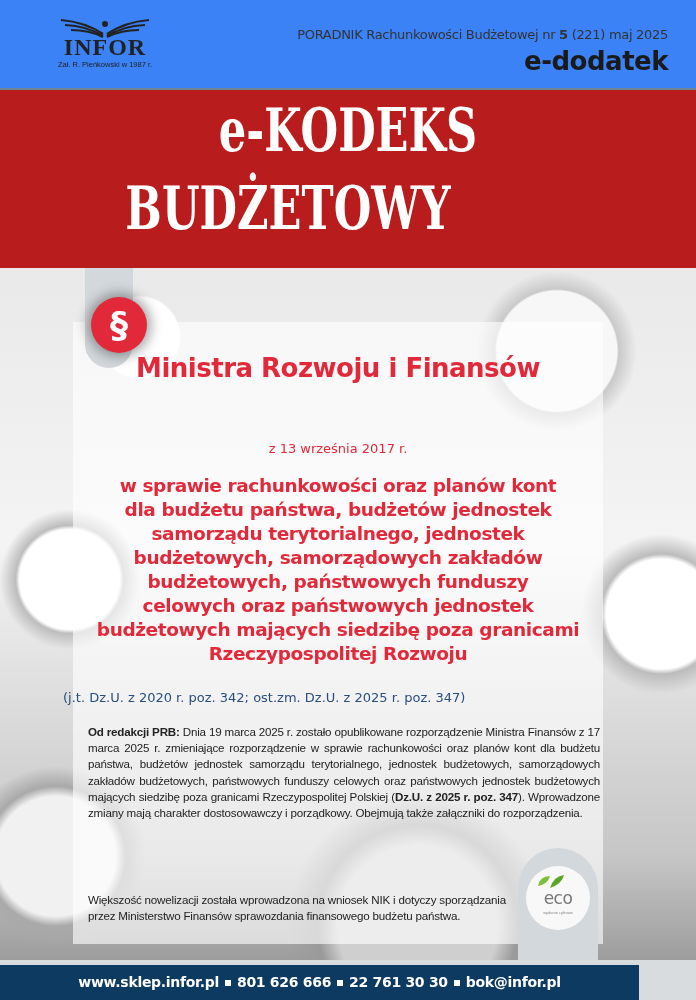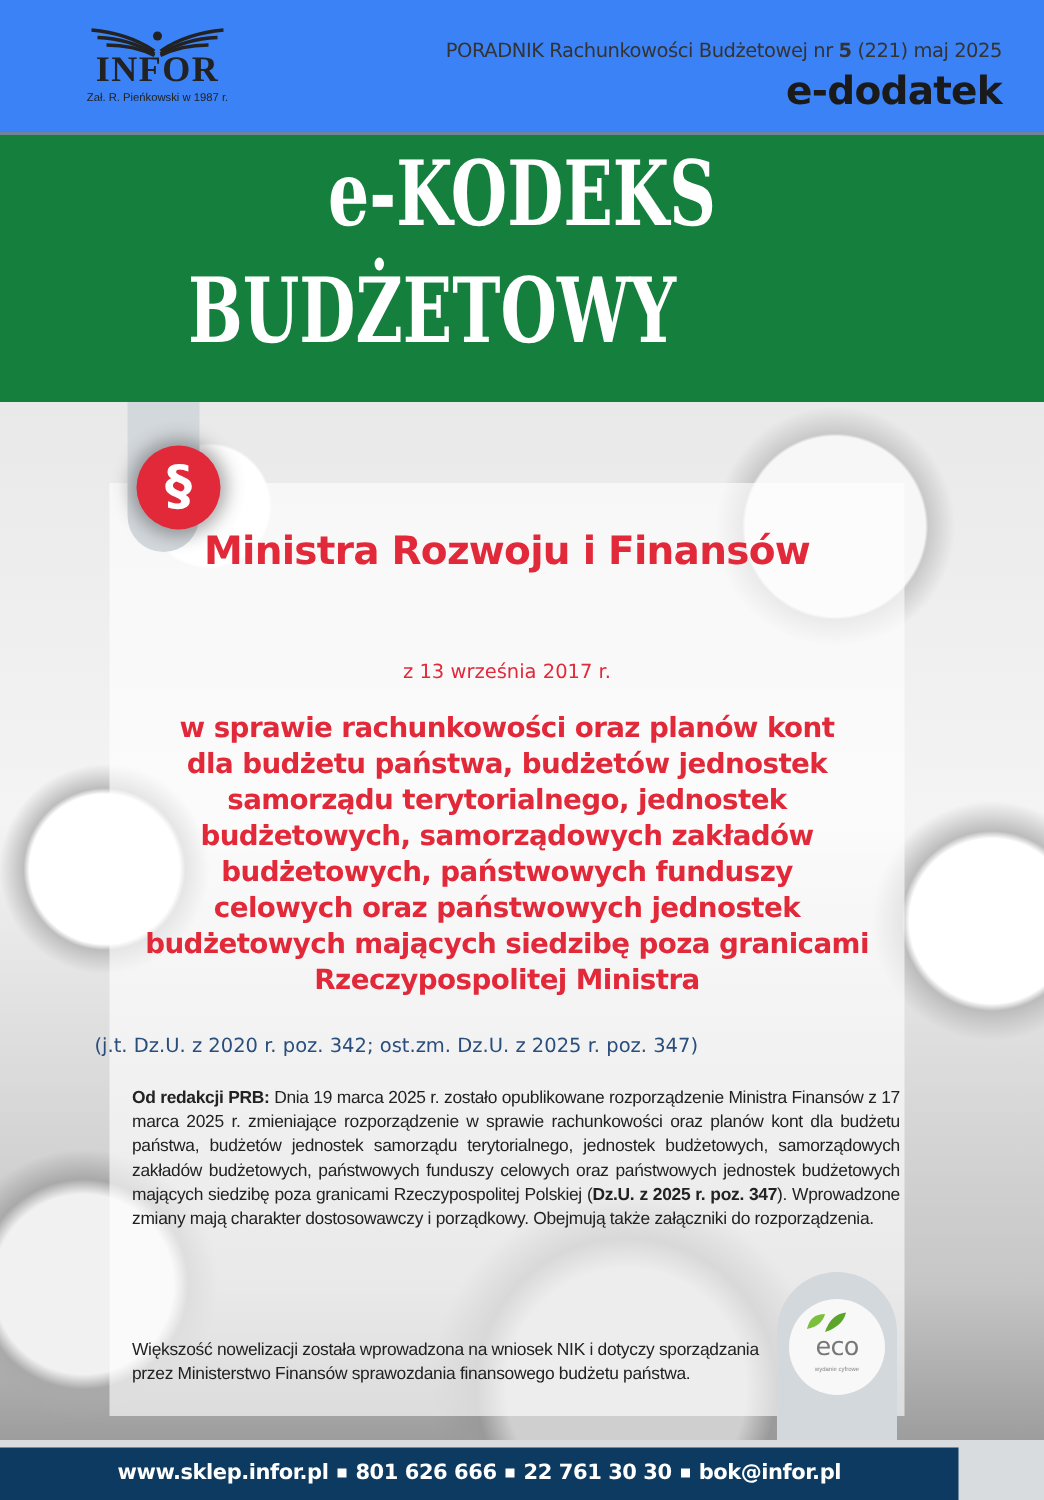--- a/index.html
+++ b/index.html
@@ -23,21 +23,21 @@
     position: absolute; right: 28px; top: 27px; font-size: 13px; color: #333;
     font-family: "DejaVu Sans", sans-serif; letter-spacing: -0.3px;
   }
   .series b { font-weight: bold; }
   .supplement {
     position: absolute; right: 28px; top: 46px; font-size: 26px; font-weight: bold;
     color: #1a1a1a; font-family: "DejaVu Sans", sans-serif; letter-spacing: -0.5px;
   }
   .banner {
     position: absolute; left: 0; top: 90px; width: 696px; height: 186px;
-    background: #15803d;
+    background: #b91c1c;
   }
   .banner-line1, .banner-line2 {
     position: absolute; left: 0; width: 696px; text-align: center; color: #fff;
     font-family: "DejaVu Serif", serif; font-weight: bold; font-size: 60px;
     transform: scaleX(0.72); transform-origin: center;
     line-height: 60px;
   }
   .banner-line1 { top: 10px; }
   .banner-line2 { top: 88px; left: -60px; }
   .issue {
@@ -169,21 +169,21 @@
 <div class="date">z 13 września 2017 r.</div>
 
 <div class="subject">
   <span>w sprawie rachunkowości oraz planów kont</span>
   <span>dla budżetu państwa, budżetów jednostek</span>
   <span>samorządu terytorialnego, jednostek</span>
   <span>budżetowych, samorządowych zakładów</span>
   <span>budżetowych, państwowych funduszy</span>
   <span>celowych oraz państwowych jednostek</span>
   <span>budżetowych mających siedzibę poza granicami</span>
-  <span>Rzeczypospolitej Ministra</span>
+  <span>Rzeczypospolitej Rozwoju</span>
 </div>
 
 <div class="citation">(j.t. Dz.U. z 2020 r. poz. 342; ost.zm. Dz.U. z 2025 r. poz. 347)</div>
 
 <div class="note">
   <b>Od redakcji PRB:</b><span> Dnia 19 marca 2025 r. zostało opublikowane rozporządzenie Ministra Finansów z 17 marca 2025 r. zmieniające rozporządzenie w sprawie rachunkowości oraz planów kont dla budżetu państwa, budżetów jednostek samorządu terytorialnego, jednostek budżetowych, samorządowych zakładów budżetowych, państwowych funduszy celowych oraz państwowych jednostek budżetowych mających siedzibę poza granicami Rzeczypospolitej Polskiej (</span><b>Dz.U. z 2025 r. poz. 347</b><span>). Wprowadzone zmiany mają charakter dostosowawczy i porządkowy. Obejmują także załączniki do rozporządzenia.</span>
 </div>
 <div class="note2">Większość nowelizacji została wprowadzona na wniosek NIK i dotyczy sporządzania przez Ministerstwo Finansów sprawozdania finansowego budżetu państwa.</div>
 
 <div class="eco-tab"></div>

